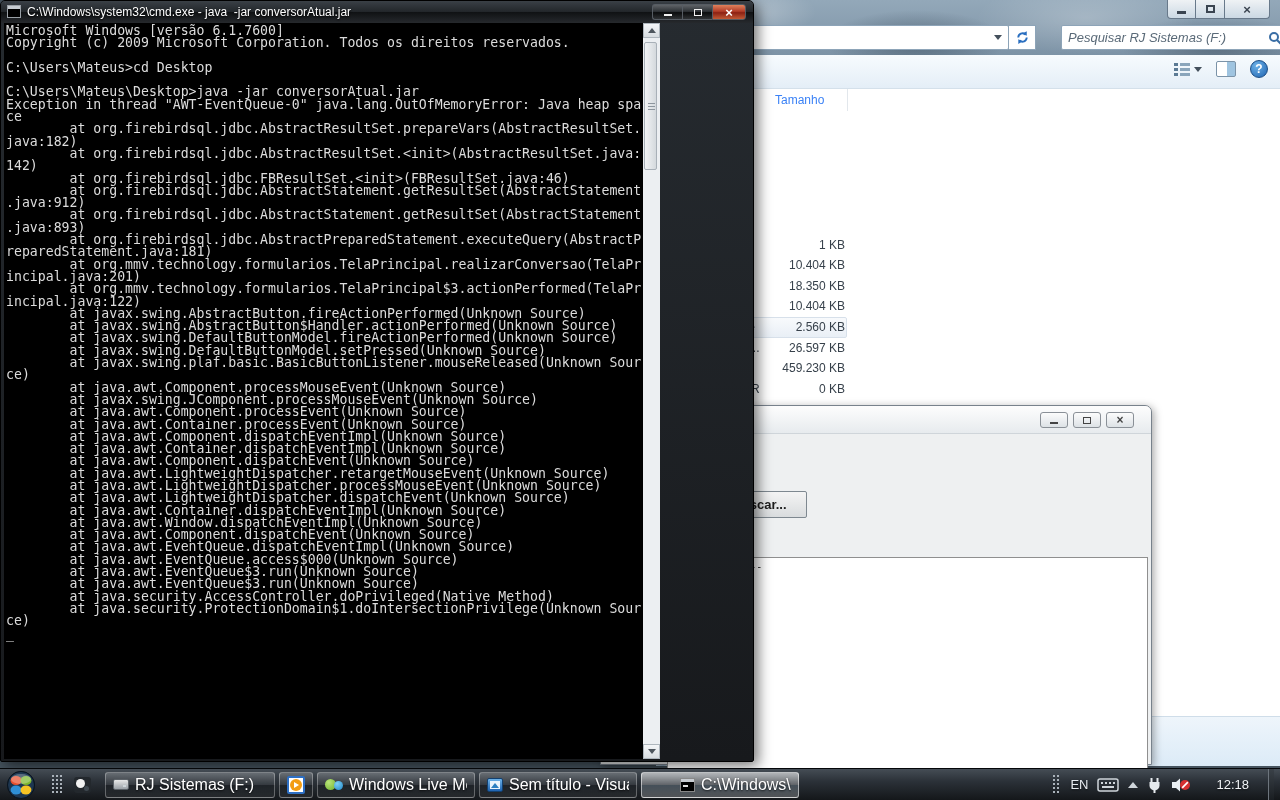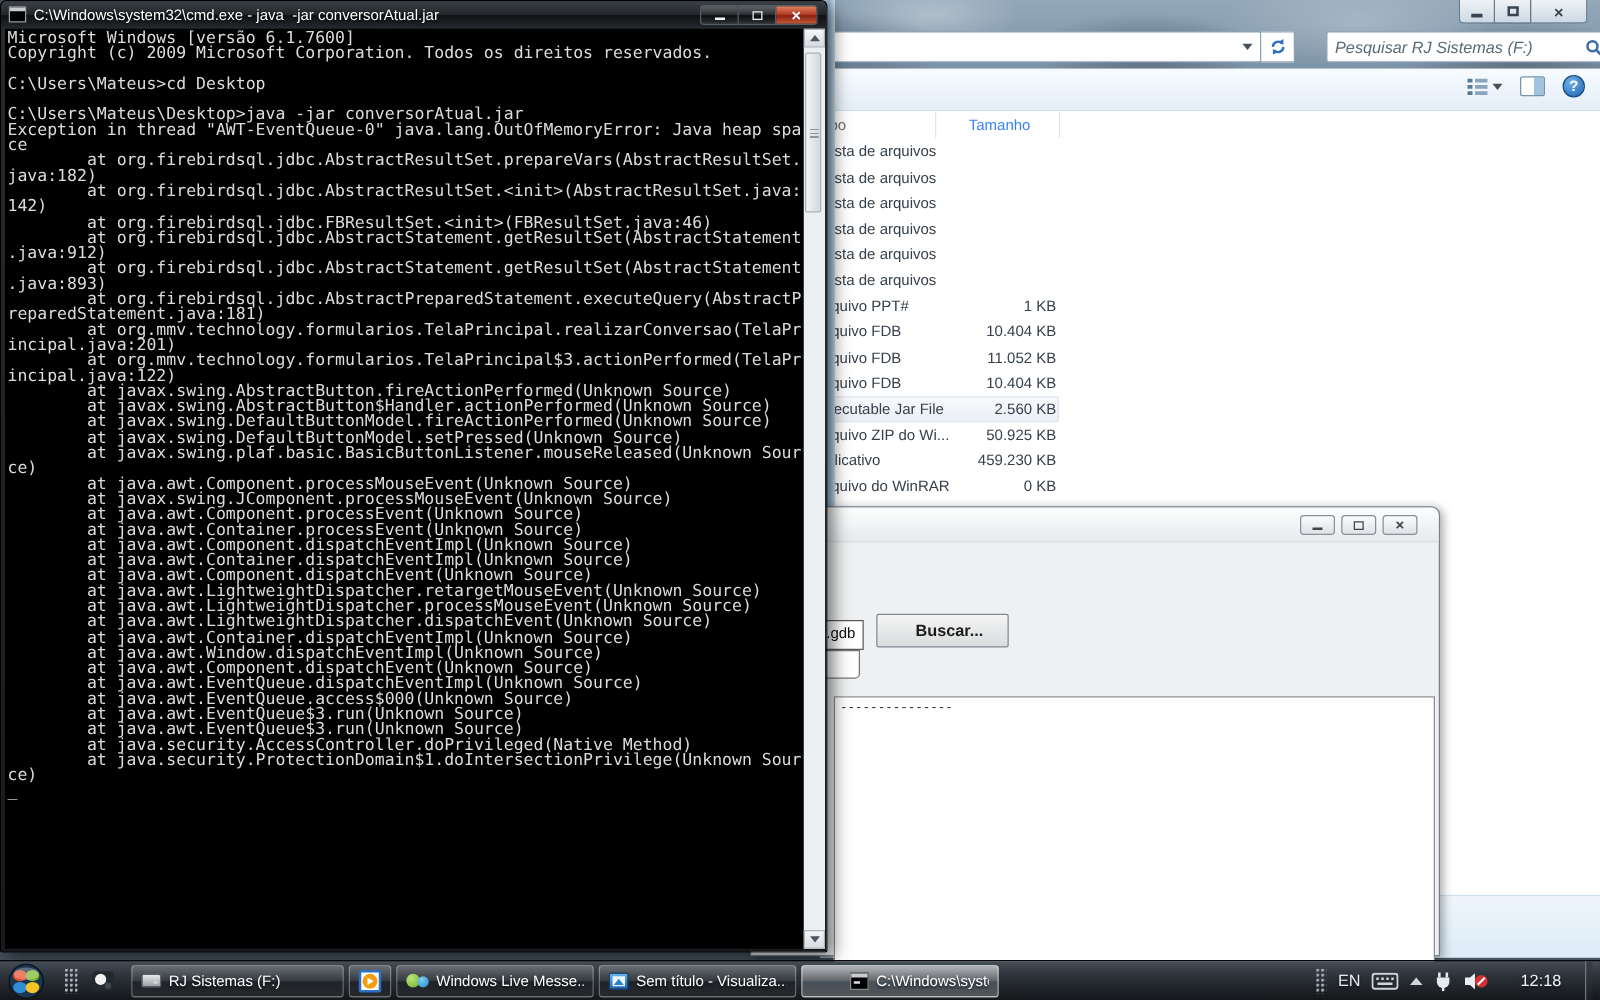--- a/index.html
+++ b/index.html
@@ -90,21 +90,21 @@
   .buscar-btn { position:absolute; left:100px; top:57px; width:106px; height:27px;
     background:linear-gradient(#f4f4f4,#d9dcde); border:1px solid #7e8890; border-radius:2px;
     font-weight:bold; font-size:13px; color:#1c1c1c; display:flex; align-items:center; justify-content:center;padding-left:11px; }
   .small-box { position:absolute; left:58px; top:86px; width:29px; height:23px; background:#fff;
     border:1px solid #777; border-radius:0 0 4px 0; }
   .dlg-textarea { position:absolute; left:66px; top:123px; width:481px; height:233px; background:#fff;
     border:1px solid #8f8f8f; padding:3px 4px; font-family:"DejaVu Sans Mono", monospace;
     font-size:10px; color:#222; overflow:hidden; }
 
   
-  .cmd { position:absolute; left:0; top:0; width:662px; height:762px; z-index:10;
+  .cmd { position:absolute; left:0; top:0; width:754px; height:762px; z-index:10;
     background:linear-gradient(#262b30,#17191c); border:1px solid #000; border-radius:5px 5px 2px 2px;
     box-shadow:4px 4px 14px rgba(0,0,0,.55); }
   .cmd-titlebar { position:relative; height:22px; border-radius:4px 4px 0 0;
     background:linear-gradient(#3a4046 0%, #23272b 48%, #101214 52%, #26292d 100%); }
   .cmd-icon { position:absolute; left:6px; top:4px; width:14px; height:13px; background:#000;
     border:1px solid #9aa0a6; }
   .cmd-icon::before { content:""; position:absolute; left:0; top:0; width:100%; height:3px; background:#c7ccd1; }
   .cmd-title { position:absolute; left:26px; top:4px; font-size:12px; color:#fff; white-space:pre;
     text-shadow:0 1px 2px #000; }
   .cmd-caption { position:absolute; right:7px; top:3px; display:flex; }
@@ -144,21 +144,21 @@
   .pinned-icon::after { content:""; position:absolute; right:2px; bottom:2px; width:5px; height:5px; border-radius:50%; background:#3f4850; }
 
   .task-buttons { display:flex; margin-left:14px; gap:4px; height:26px; }
   .task-btn { width:158px; height:26px; border:1px solid rgba(255,255,255,.30); border-radius:3px;
     background:linear-gradient(rgba(255,255,255,.22), rgba(255,255,255,.07) 48%, rgba(0,0,0,.18) 52%, rgba(255,255,255,.06));
     display:flex; align-items:center; gap:6px; padding:0 7px; overflow:hidden; }
   .task-btn.first { width:170px; }
   .task-btn.icon-only { width:34px; justify-content:center; padding:0; }
   .task-btn.active { background:linear-gradient(rgba(255,255,255,.6), rgba(255,255,255,.28) 48%, rgba(130,150,165,.35) 52%, rgba(255,255,255,.25));
     border-color:rgba(255,255,255,.55);padding-left:38px; }
-  .tblabel { font-size:12px; color:#fff; white-space:nowrap; overflow:hidden; text-shadow:0 1px 2px rgba(0,0,0,.7); }
+  .tblabel { font-size:16px; color:#fff; white-space:nowrap; overflow:hidden; text-shadow:0 1px 2px rgba(0,0,0,.7); }
   .task-btn.active .tblabel { color:#fff; }
   .tbicon { flex:none; }
 
   .drive-icon { width:16px; height:11px; border-radius:2px; background:linear-gradient(#e8e8e8,#9aa0a6); border:1px solid #5c6268; position:relative; }
   .drive-icon::after { content:""; position:absolute; right:2px; bottom:2px; width:3px; height:2px; background:#cfd6da; }
   .media-player-icon { width:18px; height:18px; background:#fff; border:2px solid #2d6fc4; border-radius:2px; position:relative; }
   .media-player-icon::before { content:""; position:absolute; left:1px; top:1px; width:12px; height:12px; border-radius:50%; background:#f39c12; }
   .media-player-icon::after { content:""; position:absolute; left:5px; top:4px; width:0; height:0;
     border-top:3px solid transparent; border-bottom:3px solid transparent; border-left:5px solid #fff; }
   .messenger-icon { width:18px; height:16px; position:relative; }
@@ -240,24 +240,24 @@
 
   <div class="file-list">
       <div class="frow"><div class="hl"></div><span class="ftype">Pasta de arquivos</span><span class="fsize"></span></div>
       <div class="frow"><div class="hl"></div><span class="ftype">Pasta de arquivos</span><span class="fsize"></span></div>
       <div class="frow"><div class="hl"></div><span class="ftype">Pasta de arquivos</span><span class="fsize"></span></div>
       <div class="frow"><div class="hl"></div><span class="ftype">Pasta de arquivos</span><span class="fsize"></span></div>
       <div class="frow"><div class="hl"></div><span class="ftype">Pasta de arquivos</span><span class="fsize"></span></div>
       <div class="frow"><div class="hl"></div><span class="ftype">Pasta de arquivos</span><span class="fsize"></span></div>
       <div class="frow"><div class="hl"></div><span class="ftype">Arquivo PPT#</span><span class="fsize">1 KB</span></div>
       <div class="frow"><div class="hl"></div><span class="ftype">Arquivo FDB</span><span class="fsize">10.404 KB</span></div>
-      <div class="frow"><div class="hl"></div><span class="ftype">Arquivo FDB</span><span class="fsize">11.052 KB</span></div>
+      <div class="frow"><div class="hl"></div><span class="ftype">Arquivo FDB</span><span class="fsize">18.350 KB</span></div>
       <div class="frow"><div class="hl"></div><span class="ftype">Arquivo FDB</span><span class="fsize">10.404 KB</span></div>
       <div class="frow sel"><div class="hl"></div><span class="ftype">Executable Jar File</span><span class="fsize">2.560 KB</span></div>
-      <div class="frow"><div class="hl"></div><span class="ftype">Arquivo ZIP do Wi...</span><span class="fsize">50.925 KB</span></div>
+      <div class="frow"><div class="hl"></div><span class="ftype">Arquivo ZIP do Wi...</span><span class="fsize">26.597 KB</span></div>
       <div class="frow"><div class="hl"></div><span class="ftype">Aplicativo</span><span class="fsize">459.230 KB</span></div>
       <div class="frow"><div class="hl"></div><span class="ftype">Arquivo do WinRAR</span><span class="fsize">0 KB</span></div>
     </div>
 
   <div class="details-pane"></div>
   <div class="left-strip"></div>
 </div>
 
 <div class="dialog">
   <div class="dlg-titlebar">

